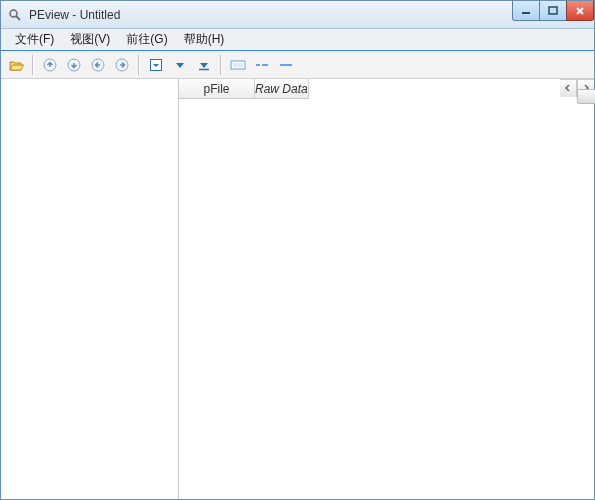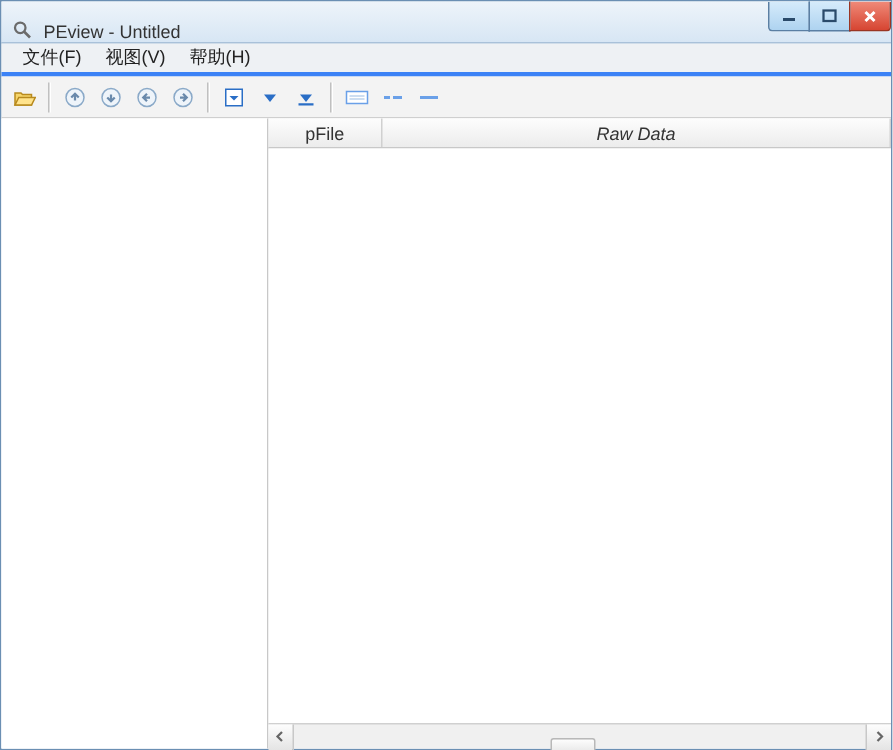--- a/index.html
+++ b/index.html
@@ -14,21 +14,21 @@
   width: 595px; height: 500px;
   background: #fff;
   border: 1px solid #6b8fb3;
   box-shadow: 0 0 0 1px rgba(0,0,0,0.05);
   display: flex; flex-direction: column;
 }
 .titlebar {
   height: 28px;
   background: linear-gradient(#eef4fa, #d7e6f4);
   border-bottom: 1px solid #a9c1d9;
-  display: flex; align-items: flex-end;
+  display: flex; align-items: center;
   padding-left: 6px;
   position: relative;
 }
 .titlebar-icon {
   width: 16px; height: 16px; margin-right: 6px;
   display: inline-flex; align-items: center; justify-content: center;
 }
 .titlebar-text { color: #333; font-size: 12px; }
 .win-controls {
   position: absolute; right: 0; top: 0;
@@ -42,21 +42,21 @@
   margin-left: -1px;
   cursor: pointer;
 }
 .win-min { background: linear-gradient(#d6ebfb, #aed3f0); border-bottom-left-radius: 3px; }
 .win-max { background: linear-gradient(#d6ebfb, #aed3f0); }
 .win-close { background: linear-gradient(#f08a79, #d64532); border-bottom-right-radius: 3px; border-color:#9a3523; margin-right:0; }
 .win-close svg path { stroke:#fff; }
 .menubar {
   height: 22px;
   background: #eef1f4;
-  border-bottom: 3px solid #3b82f6;
+  border-bottom: 1px solid #3b82f6;
   display: flex; align-items: center;
   padding-left: 6px;
 }
 .menu-item {
   padding: 2px 8px;
   font-size: 12px;
   color: #222;
   cursor: pointer;
 }
 .toolbar {
@@ -78,21 +78,21 @@
   flex: 1; display: flex;
   background: #fff;
 }
 .tree-pane {
   width: 178px;
   border-right: 1px solid #c8c8c8;
   background: #fff;
 }
 .detail-pane {
   flex: 1;
-  display: flex; flex-direction: column;
+  display: flex; flex-direction: row;
   position: relative;
 }
 .col-headers {
   height: 20px;
   background: linear-gradient(#fdfdfd, #ececec);
   border-bottom: 1px solid #c8c8c8;
   display: flex;
 }
 .col-h {
   border-right: 1px solid #d0d0d0;
@@ -150,20 +150,21 @@
         <svg width="10" height="10">
             <path d="M2 2 L8 8 M8 2 L2 8" stroke="#fff" stroke-width="2"></path>
           </svg>
       </div>
     </div>
   </div>
 
   <div class="menubar">
     <div class="menu-item">文件(F)</div>
     <div class="menu-item">视图(V)</div>
+    <div class="menu-item">前往(G)</div>
     <div class="menu-item">帮助(H)</div>
   </div>
 
   <div class="toolbar">
     <div class="tbtn">
       <svg width="16" height="16">
           <path d="M2 5 h4 l1 1 h6 v7 h-11 z" fill="#f6d56a" stroke="#b88a1e"></path>
           <path d="M2 13 l2.5 -5 h11 l-2.5 5 z" fill="#ffe38c" stroke="#b88a1e"></path>
         </svg>
     </div>

